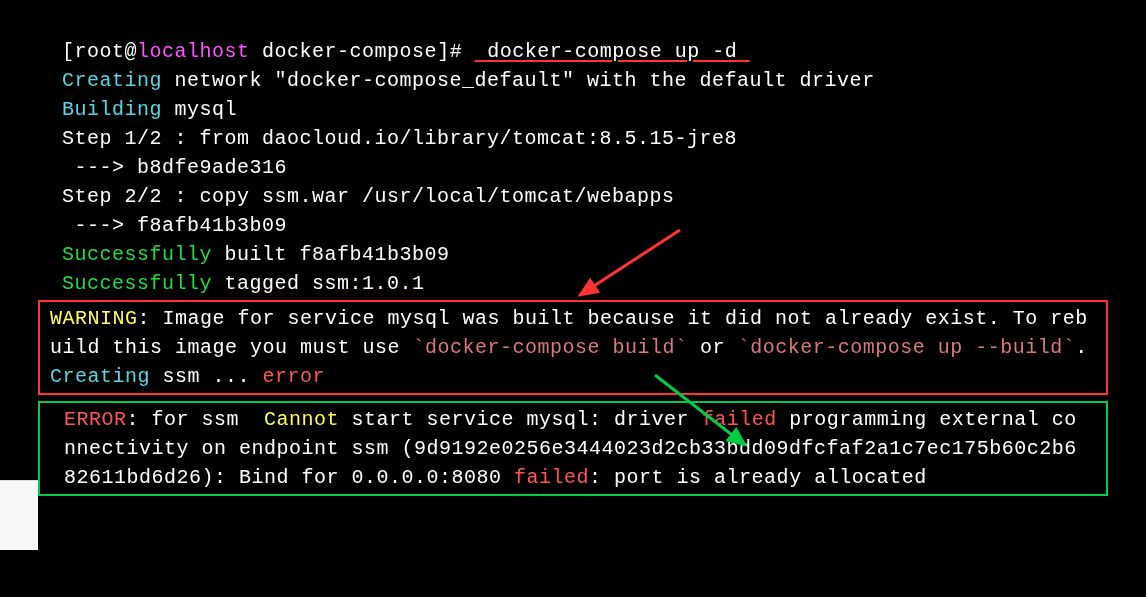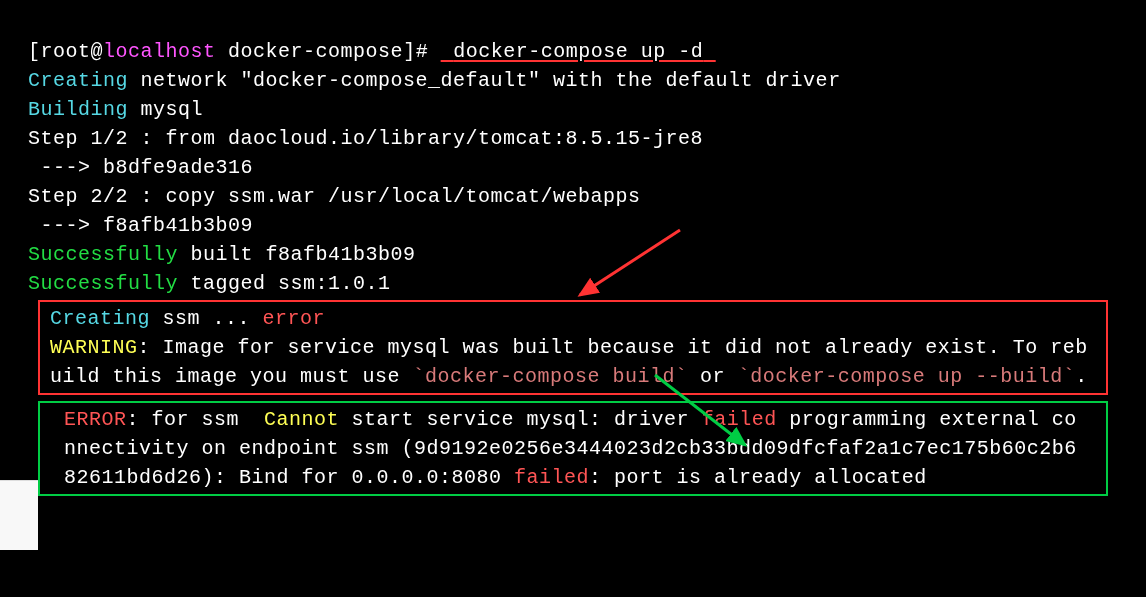--- a/index.html
+++ b/index.html
@@ -15,21 +15,21 @@
       padding: 8px 0 20px 0;
       width: 1146px;
       height: 597px;
       overflow: hidden;
       letter-spacing: 0.5px;
     }
     .terminal {
       color: #fff;
       white-space: pre-wrap;
       word-break: break-all;
-      padding-left: 28px;
+      padding-left: 62px;
       padding-right: 20px;
     }
     .white { color: #fff; }
     .cyan { color: #56d8e4; }
     .yellow { color: #ffff55; }
     .magenta { color: #ff55ff; }
     .red { color: #ff5555; }
     .darkred, .salmon { color: #d87a7a; }
     .green { color: #22dd44; }
     .command-underline {
@@ -76,22 +76,22 @@
 <span><span class="cyan">Creating</span><span class="white"> network "docker-compose_default" with the default driver</span></span>
 <span><span class="cyan">Building</span><span class="white"> mysql</span></span>
 <span class="white">Step 1/2 : from daocloud.io/library/tomcat:8.5.15-jre8</span>
 <span class="white"> ---&gt; b8dfe9ade316</span>
 <span class="white">Step 2/2 : copy ssm.war /usr/local/tomcat/webapps</span>
 <span class="white"> ---&gt; f8afb41b3b09</span>
 <span><span class="green">Successfully</span><span class="white"> built f8afb41b3b09</span></span>
 <span><span class="green">Successfully</span><span class="white"> tagged ssm:1.0.1</span></span></div>
 
 <div class="box-red">
+  <div class="inner-line"><span class="yellow">WARNING</span><span class="white">: Image for service mysql was built because it did not already exist. To rebuild this image you must use </span><span class="salmon">`docker-compose build`</span><span class="white"> or </span><span class="salmon">`docker-compose up --build`</span><span class="white">.</span></div>
   <div class="inner-line"><span class="cyan">Creating</span><span class="white"> ssm ... </span><span class="red">error</span></div>
-  <div class="inner-line"><span class="yellow">WARNING</span><span class="white">: Image for service mysql was built because it did not already exist. To rebuild this image you must use </span><span class="salmon">`docker-compose build`</span><span class="white"> or </span><span class="salmon">`docker-compose up --build`</span><span class="white">.</span></div>
 </div>
 
 <div class="box-green">
   <div class="inner-line"><span class="red">ERROR</span><span class="white">: for ssm  </span><span class="yellow">Cannot</span><span class="white"> start service mysql: driver </span><span class="red">failed</span><span class="white"> programming external connectivity on endpoint ssm (9d9192e0256e3444023d2cb33bdd09dfcfaf2a1c7ec175b60c2b682611bd6d26): Bind for 0.0.0.0:8080 </span><span class="red">failed</span><span class="white">: port is already allocated</span></div>
 </div>
 
 <svg width="1146" height="597" style="top:0;left:0;">
   <defs>
     <marker id="arrowhead-red" markerWidth="8" markerHeight="8" refX="6" refY="3" orient="auto">
       <polygon points="0 0, 7 3, 0 6" fill="#ff3333"></polygon>

